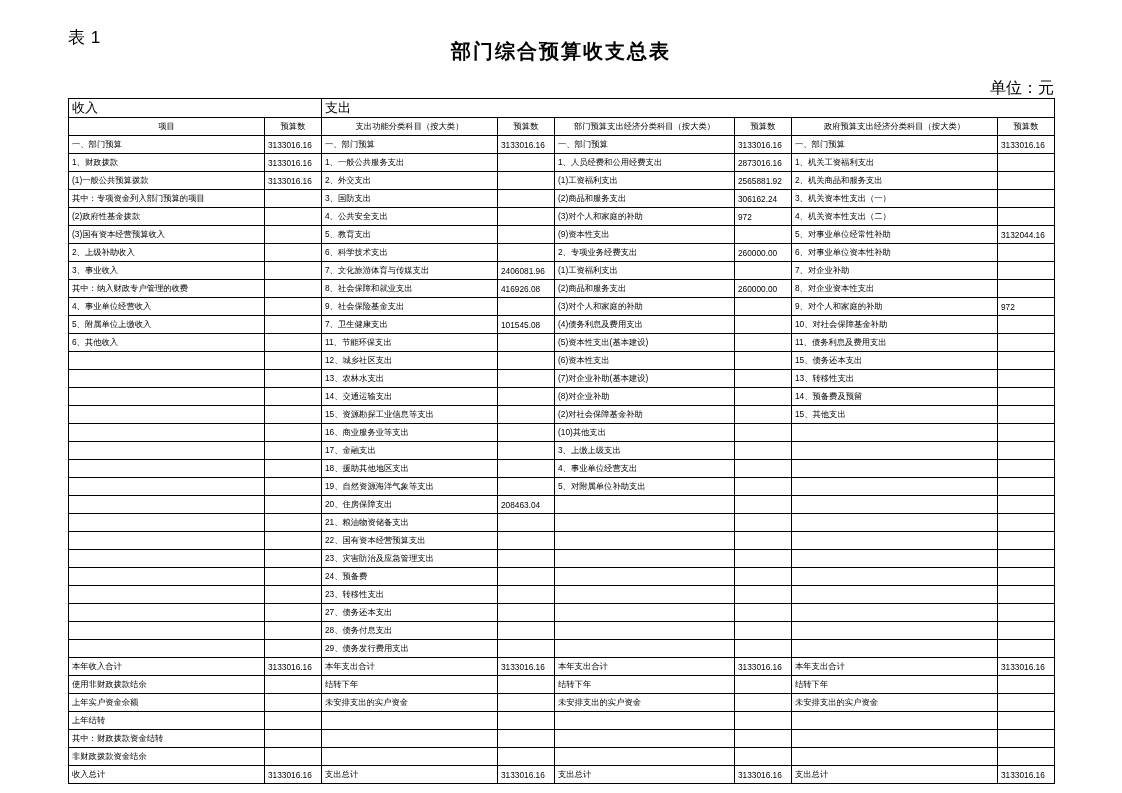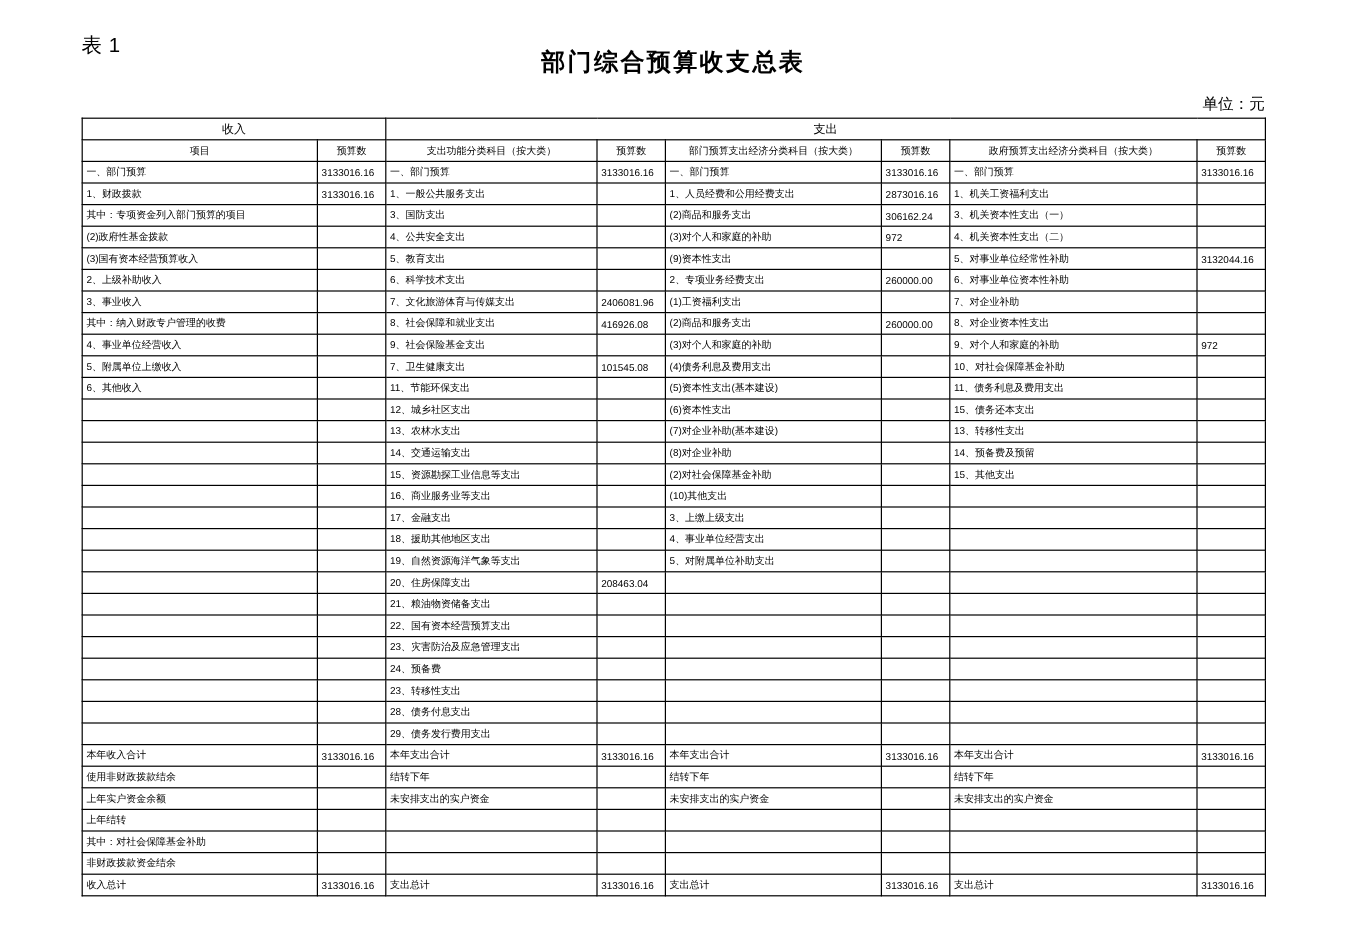--- a/index.html
+++ b/index.html
@@ -35,21 +35,21 @@
     width: 1122px;
     text-align: center;
     font-size: 20px;
     font-weight: bold;
     letter-spacing: 2px;
   }
   .unit-label {
     position: absolute;
     right: 68px;
     top: 78px;
-    font-size: 13px;
+    font-size: 16px;
     text-align: center;
   }
   table.budget {
     position: absolute;
     left: 68px;
     top: 98px;
     width: 986px;
     border-collapse: collapse;
     table-layout: fixed;
     font-size: 8.3px;
@@ -57,22 +57,22 @@
   table.budget td, table.budget th {
     border: 1px solid #000000;
     height: 17px;
     padding: 0 3px;
     vertical-align: middle;
     font-weight: normal;
     overflow: hidden;
     white-space: nowrap;
   }
   .grp-head {
-    text-align: center;
-    font-size: 10px;
+    text-align: left;
+    font-size: 13px;
   }
   .col-head {
     text-align: center;
     font-size: 8.3px;
     margin-top: 48px;
   }
   .num {
     text-align: left;
   }
   .txt {
@@ -141,20 +141,30 @@
           <td class="txt ">1、财政拨款</td>
           <td class="num ">3133016.16</td>
           <td class="txt indent1">1、一般公共服务支出</td>
           <td class="num "></td>
           <td class="txt ">1、人员经费和公用经费支出</td>
           <td class="num ">2873016.16</td>
           <td class="txt indent1">1、机关工资福利支出</td>
           <td class="num "></td>
         </tr>
         <tr>
+          <td class="txt indent1">(1)一般公共预算拨款</td>
+          <td class="num ">3133016.16</td>
+          <td class="txt indent1">2、外交支出</td>
+          <td class="num "></td>
+          <td class="txt indent2">(1)工资福利支出</td>
+          <td class="num ">2565881.92</td>
+          <td class="txt indent1">2、机关商品和服务支出</td>
+          <td class="num "></td>
+        </tr>
+        <tr>
           <td class="txt indent2">其中：专项资金列入部门预算的项目</td>
           <td class="num "></td>
           <td class="txt indent1">3、国防支出</td>
           <td class="num "></td>
           <td class="txt indent2">(2)商品和服务支出</td>
           <td class="num ">306162.24</td>
           <td class="txt indent1">3、机关资本性支出（一）</td>
           <td class="num "></td>
         </tr>
         <tr>
@@ -373,20 +383,30 @@
           <td class="txt indent1">23、转移性支出</td>
           <td class="num "></td>
           <td class="txt "></td>
           <td class="num "></td>
           <td class="txt "></td>
           <td class="num "></td>
         </tr>
         <tr>
           <td class="txt "></td>
           <td class="num "></td>
+          <td class="txt indent1">27、债务还本支出</td>
+          <td class="num "></td>
+          <td class="txt "></td>
+          <td class="num "></td>
+          <td class="txt "></td>
+          <td class="num "></td>
+        </tr>
+        <tr>
+          <td class="txt "></td>
+          <td class="num "></td>
           <td class="txt indent1">28、债务付息支出</td>
           <td class="num "></td>
           <td class="txt "></td>
           <td class="num "></td>
           <td class="txt "></td>
           <td class="num "></td>
         </tr>
         <tr>
           <td class="txt "></td>
           <td class="num "></td>
@@ -431,21 +451,21 @@
           <td class="txt ">上年结转</td>
           <td class="num "></td>
           <td class="txt "></td>
           <td class="num "></td>
           <td class="txt "></td>
           <td class="num "></td>
           <td class="txt "></td>
           <td class="num "></td>
         </tr>
         <tr>
-          <td class="txt indent2">其中：对社会保障基金补助</td>
+          <td class="txt indent2">其中：财政拨款资金结转</td>
           <td class="num "></td>
           <td class="txt "></td>
           <td class="num "></td>
           <td class="txt "></td>
           <td class="num "></td>
           <td class="txt "></td>
           <td class="num "></td>
         </tr>
         <tr>
           <td class="txt indent2">非财政拨款资金结余</td>

